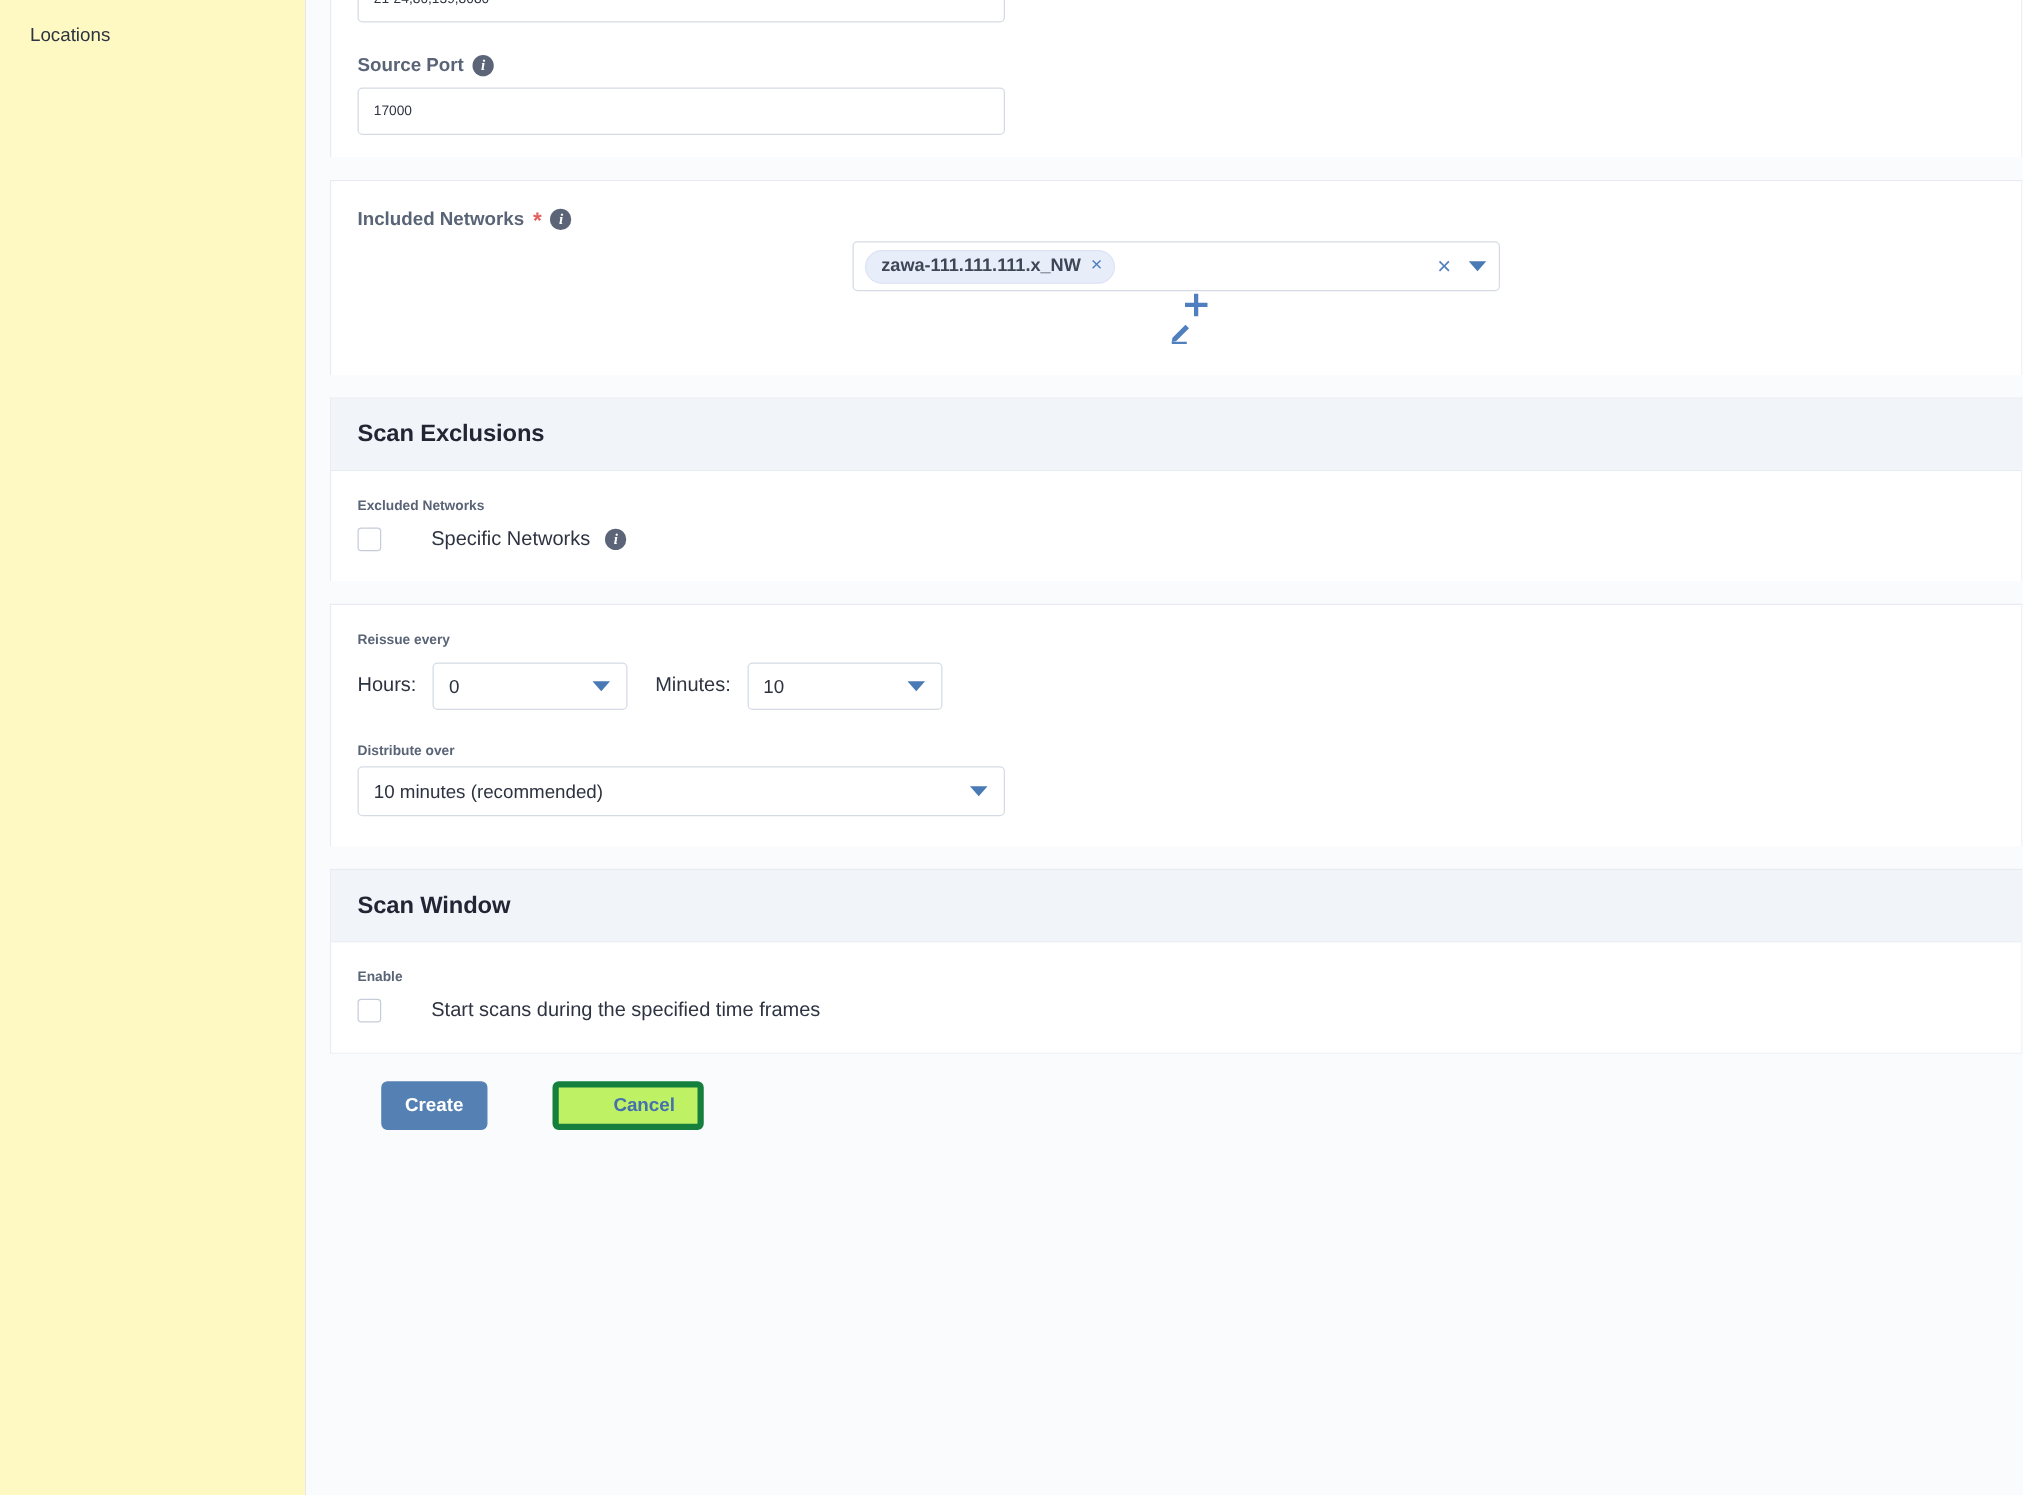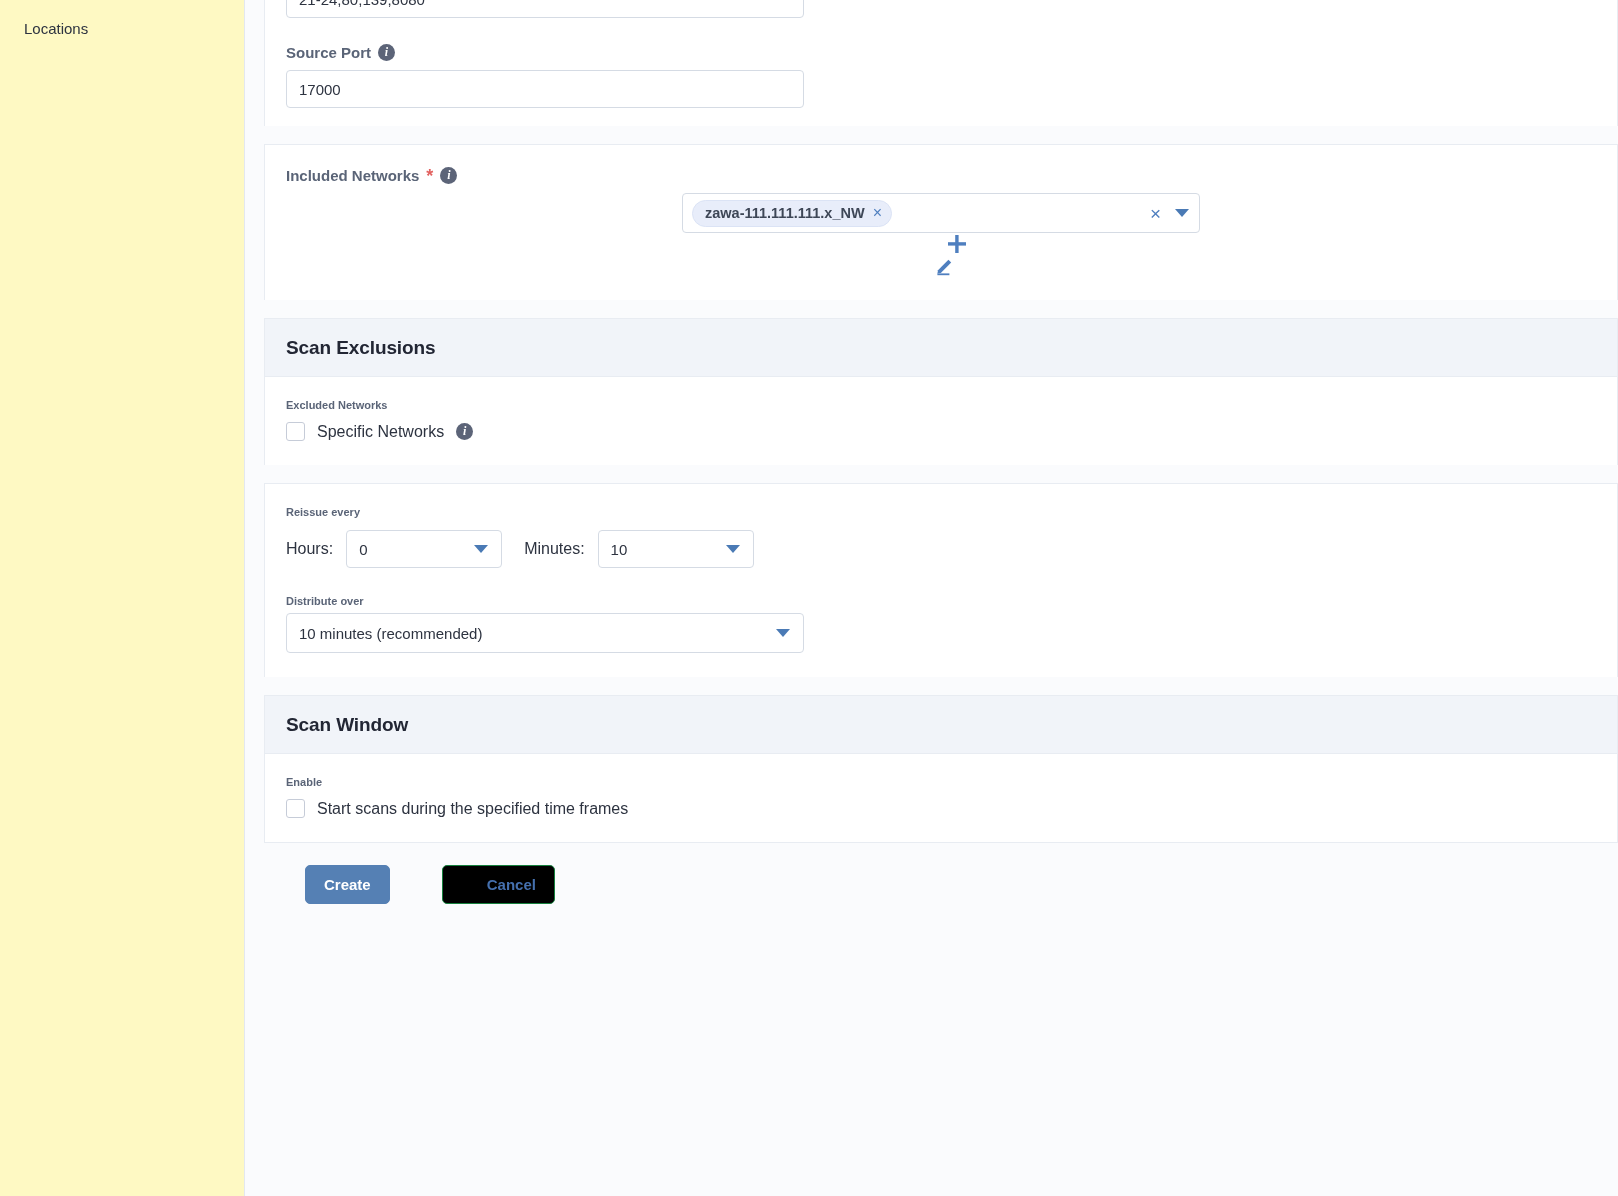--- a/index.html
+++ b/index.html
@@ -56,21 +56,21 @@
     align-items: center;
     gap: 7px;
     margin: 0 0 9px 0;
   }
   .text-input {
     width: 518px;
     height: 38px;
     border: 1px solid #d5dbe4;
     border-radius: 4px;
     background: #fff;
-    font-size: 15px;
+    font-size: 11px;
     color: #2d3340;
     padding: 0 12px;
     display: flex;
     align-items: center;
     font-family: "Liberation Sans", sans-serif;
   }
 
   
   .section {
     margin-left: 19px;
@@ -153,21 +153,21 @@
     flex: none;
   }
   .req { color: #e2615f; font-size: 18px; line-height: 10px; font-weight:bold; }
 
   
   .cbrow { display:flex; align-items:center; gap: 12px; margin-top: 11px; }
   .cbox {
     width: 19px; height: 19px; border: 1px solid #c6ccd8;
     border-radius: 3px; background:#fff; cursor:pointer; flex:none;
   }
-  .cblabel { font-size: 16px; color:#2d3340; }
+  .cblabel { font-size: 16px; color:#2d3340;margin-left:28px; }
 
   
   .sel-row { display: flex; align-items: center; gap: 0; }
   .sel-label { font-size: 16px; color:#2d3340; margin-right: 13px; }
   .select {
     height: 38px;
     border: 1px solid #d5dbe4;
     border-radius: 4px;
     background: #fff;
     display: flex; align-items: center;
@@ -187,21 +187,21 @@
     font-size: 15px; font-weight: bold;
     border-radius: 5px;
     padding: 0 18px;
     height: 39px;
     display:inline-flex; align-items:center; justify-content:center;
     cursor:pointer;
     font-family: "Liberation Sans", sans-serif;
     margin-left: 40px;
   }
   .btn-primary { background: #5580b4; color:#fff; border: 1px solid #5580b4; }
-  .btn-secondary { background:#000000; color:#4570ae; border: 1px solid #15803d; padding-left: 44px; }
+  .btn-secondary { background:#bef264; color:#4570ae; border: 5px solid #15803d; padding-left: 44px; }
 
   .sub-label {
     font-size: 11px; font-weight: bold; color:#5a6477; margin-bottom: 6px;
   }
   .mt24 { margin-top: 26px; }
 </style>
 </head>
 <body>
 
 <div class="app">

